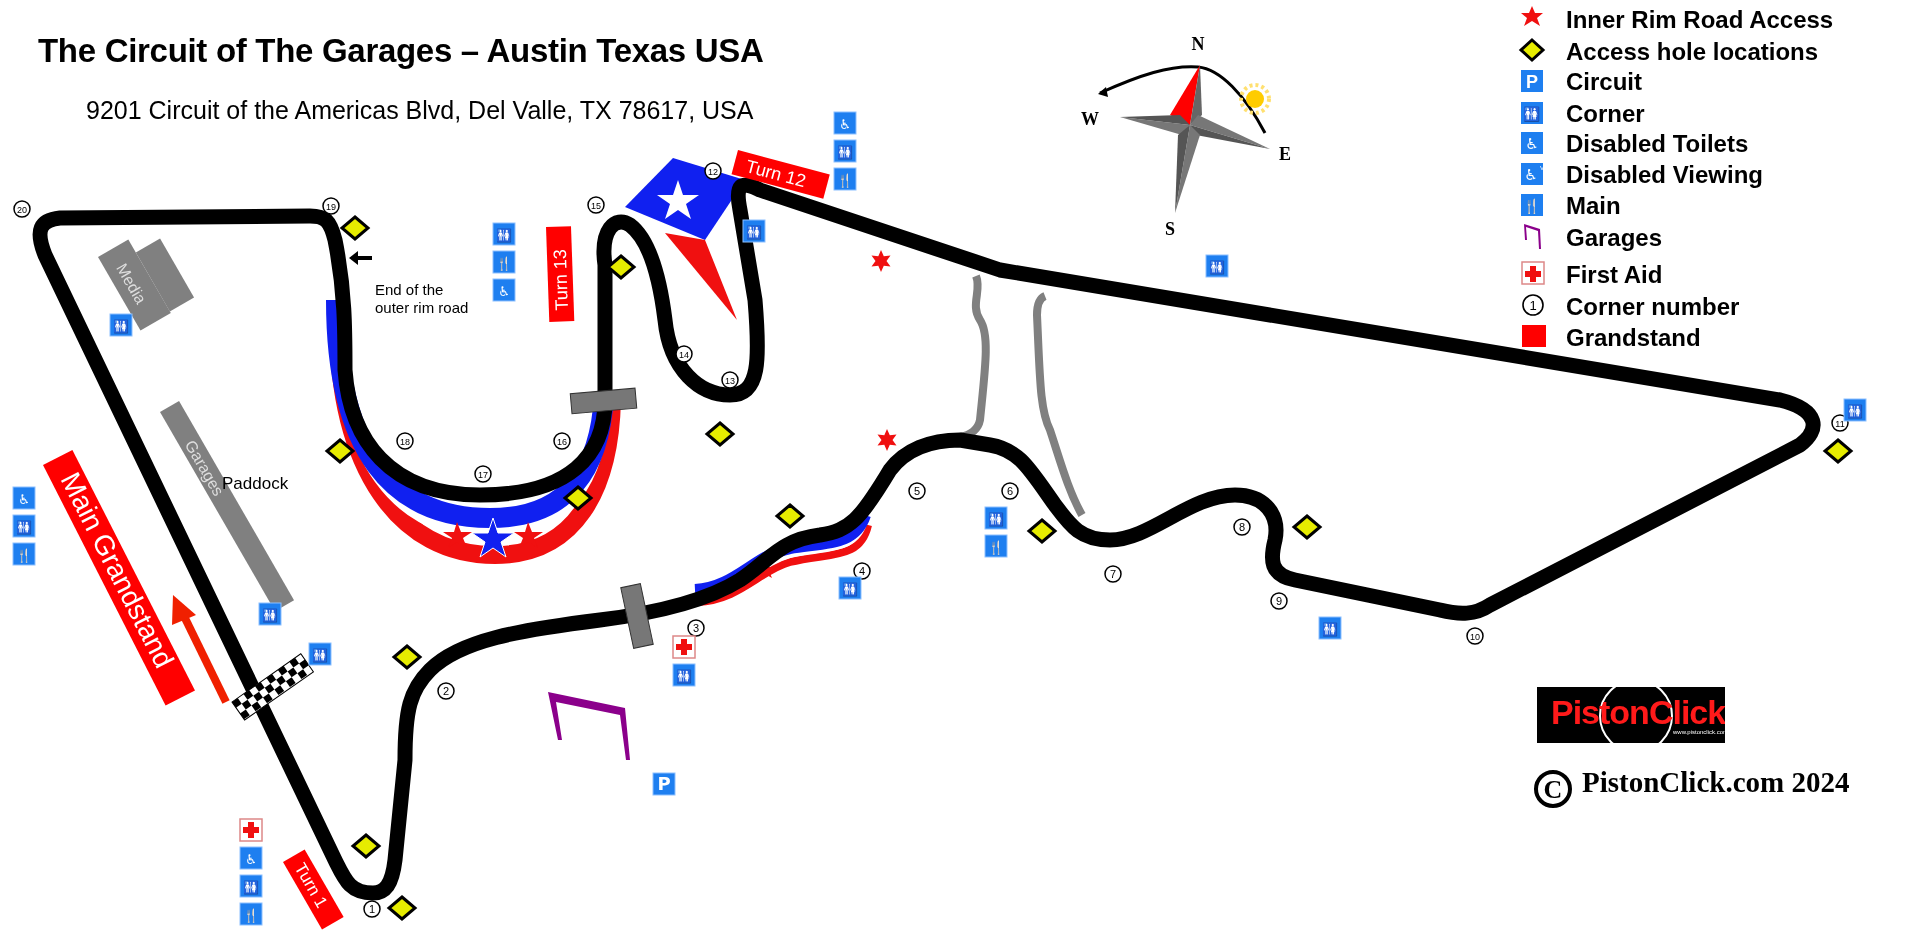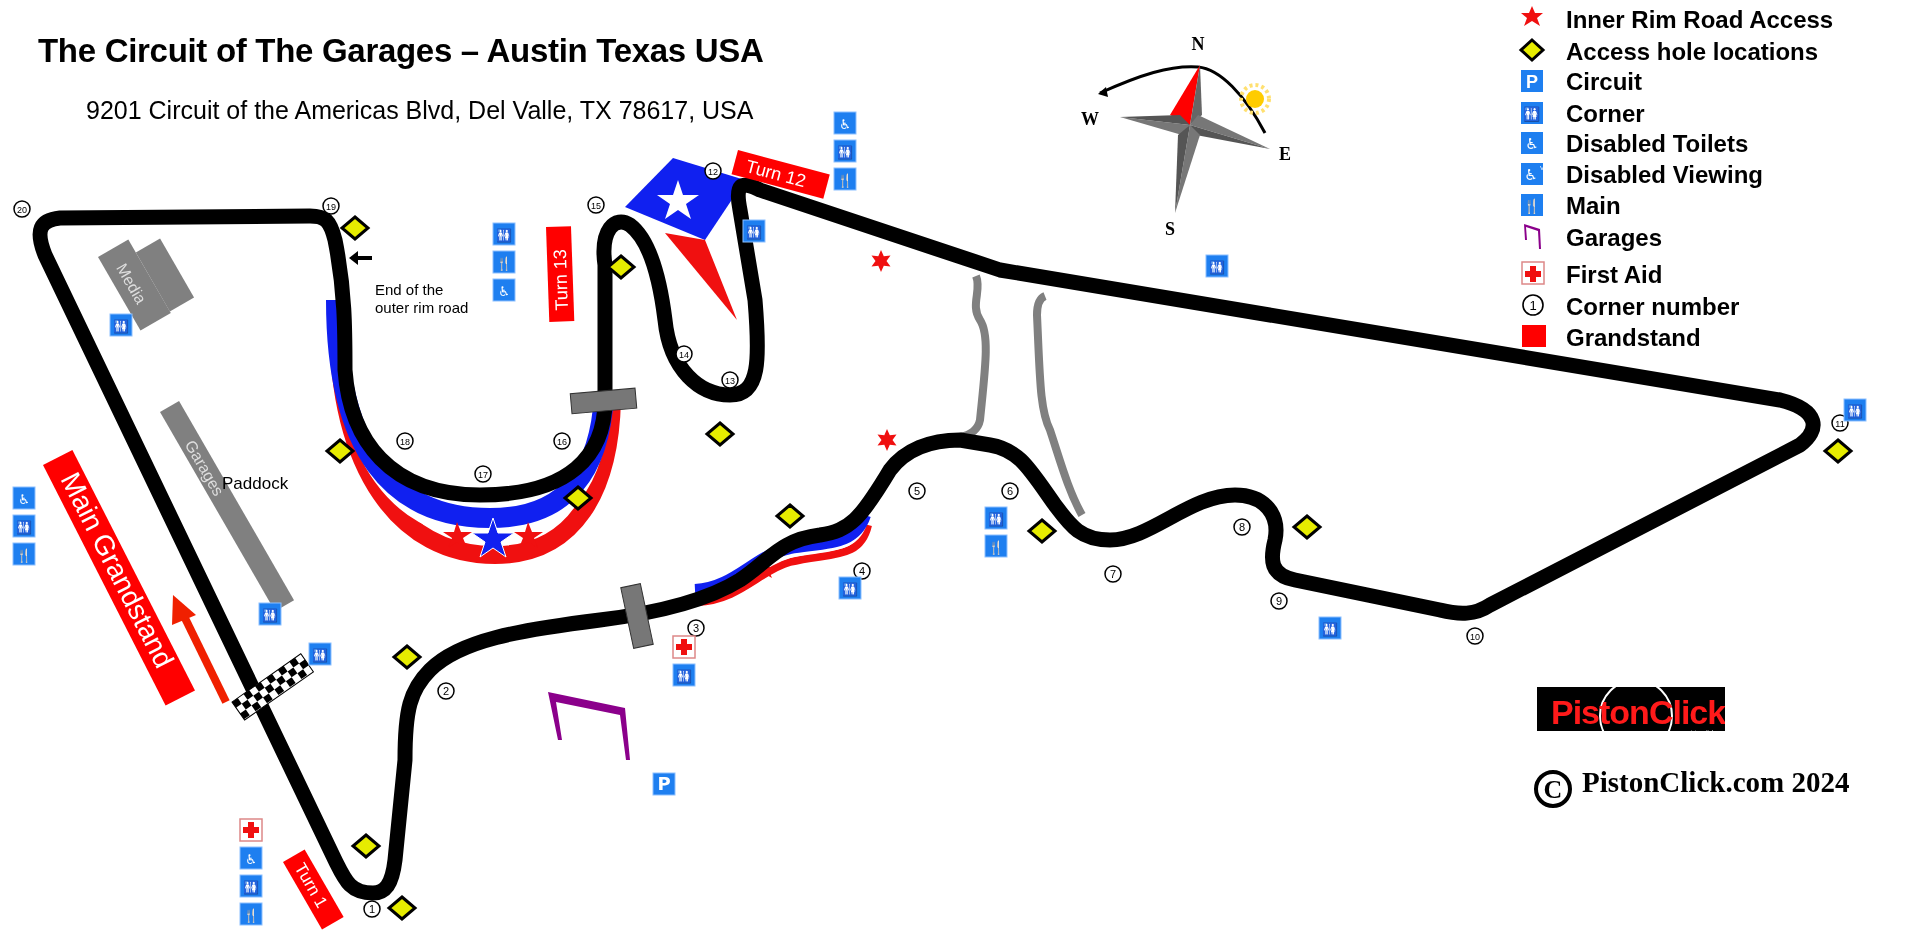--- a/index.html
+++ b/index.html
@@ -8,21 +8,21 @@
   .title { position: absolute; left: 38px; top: 32px; font-size: 33px; font-weight: bold; letter-spacing: -0.3px; }
   .subtitle { position: absolute; left: 38px; top: 96px; font-size: 25px; margin-left: 48px; }
   #map { position: absolute; left: 0; top: 0; }
   .legend { position: absolute; left: 1518px; top: 2px; }
   .legend-row { position: absolute; left: 0; height: 28px; width: 400px; }
   .legend-icon { position: absolute; left: 0; top: 0; width: 50px; height: 28px; }
   .legend-label { position: absolute; left: 48px; top: 2px; font-size: 24px; font-weight: bold; white-space: nowrap; text-align: center; }
   .copyright { position: absolute; left: 1534px; top: 766px; font-size: 29px; font-weight: bold; white-space: nowrap; font-family: Liberation Serif, serif; }
   .copyright .c { display: inline-block; width: 38px; height: 38px; border: 4px solid #000; border-radius: 50%;
                   box-sizing: border-box; text-align: center; line-height: 31px; font-size: 26px; margin-right: 10px; vertical-align: -6px; }
-  .logo { position: absolute; left: 1537px; top: 687px; width: 188px; height: 44px; background: #000; overflow: hidden; }
+  .logo { position: absolute; left: 1537px; top: 687px; width: 188px; height: 56px; background: #000; overflow: hidden; }
   .logo-text { position: absolute; left: 14px; top: 6px; font-size: 34px; font-weight: bold; color: #ff1a1a; letter-spacing: -1px; }
   .logo-url { position: absolute; left: 136px; top: 42px; font-size: 6px; color: #fff; }
   .logo-ring { position: absolute; left: 62px; top: -8px; width: 74px; height: 74px; border: 2px solid #fff; border-radius: 50%; box-sizing: border-box; }
   .note { position: absolute; left: 375px; top: 241px; font-size: 15px; line-height: 18px; margin-top: 40px; }
   .paddock { position: absolute; left: 222px; top: 474px; font-size: 17px; }
 </style>
 </head>
 <body>
 
 <svg id="map" width="1920" height="949" viewBox="0 0 1920 949" xmlns="http://www.w3.org/2000/svg">

